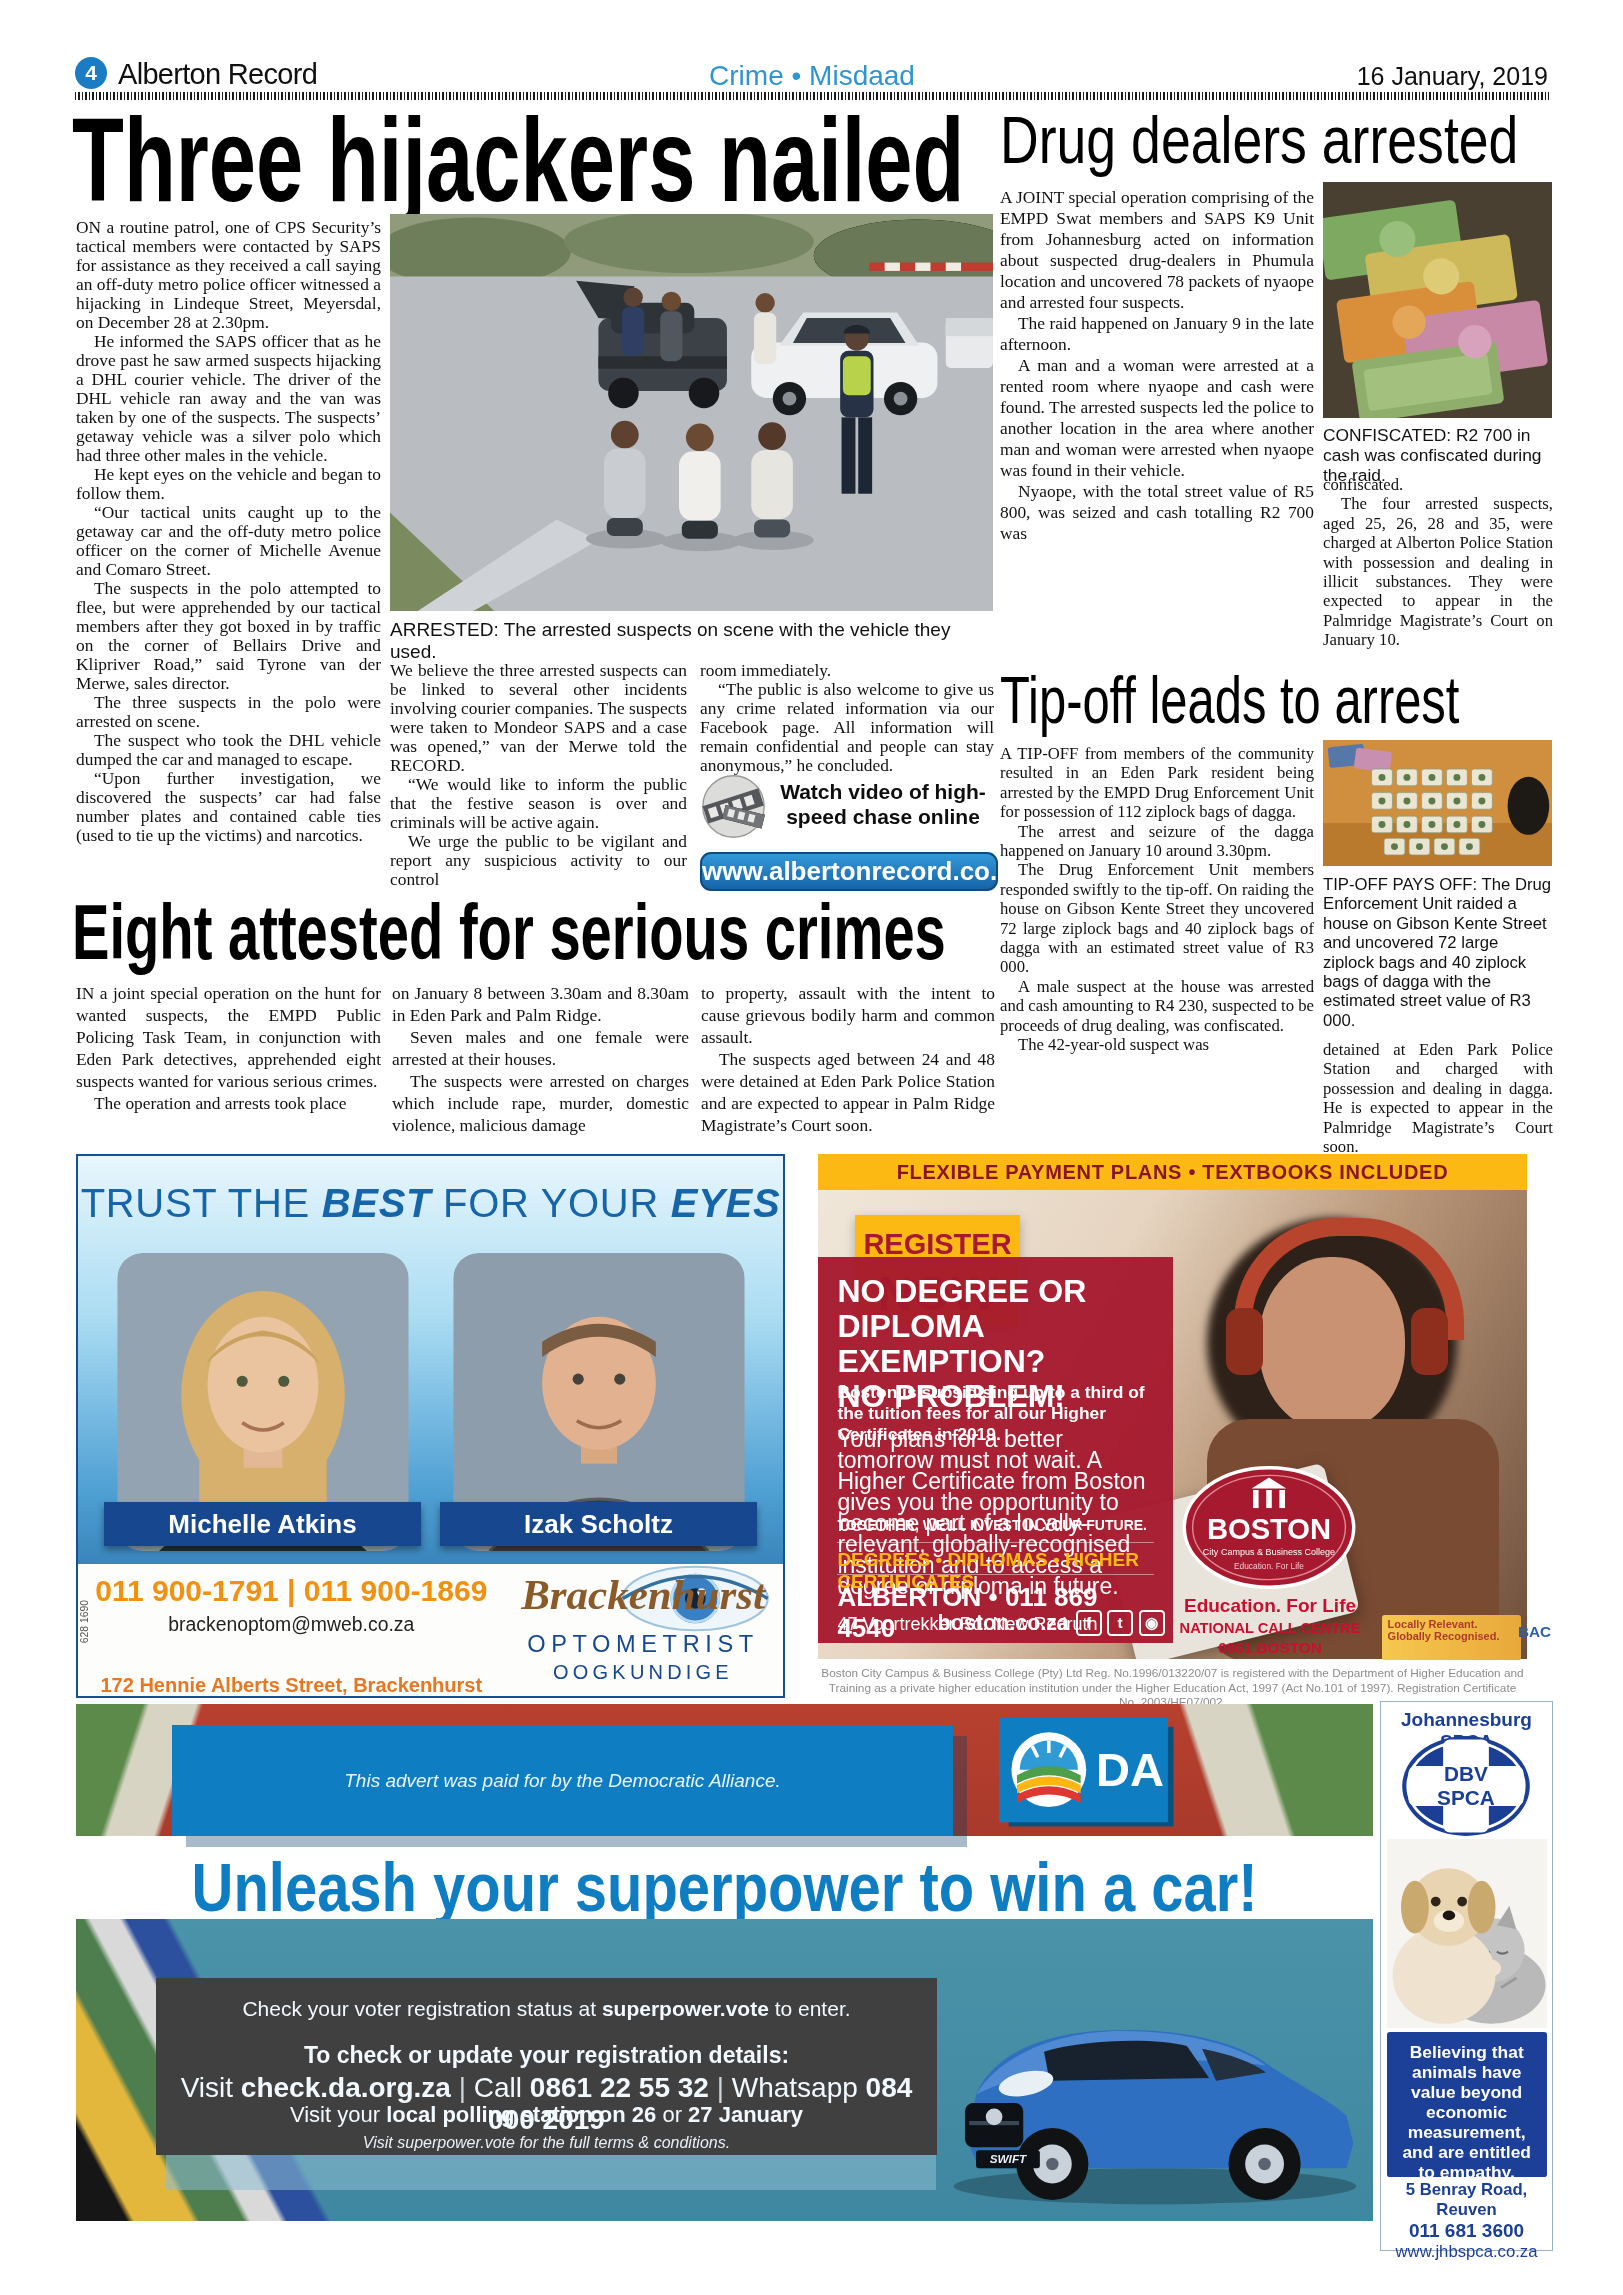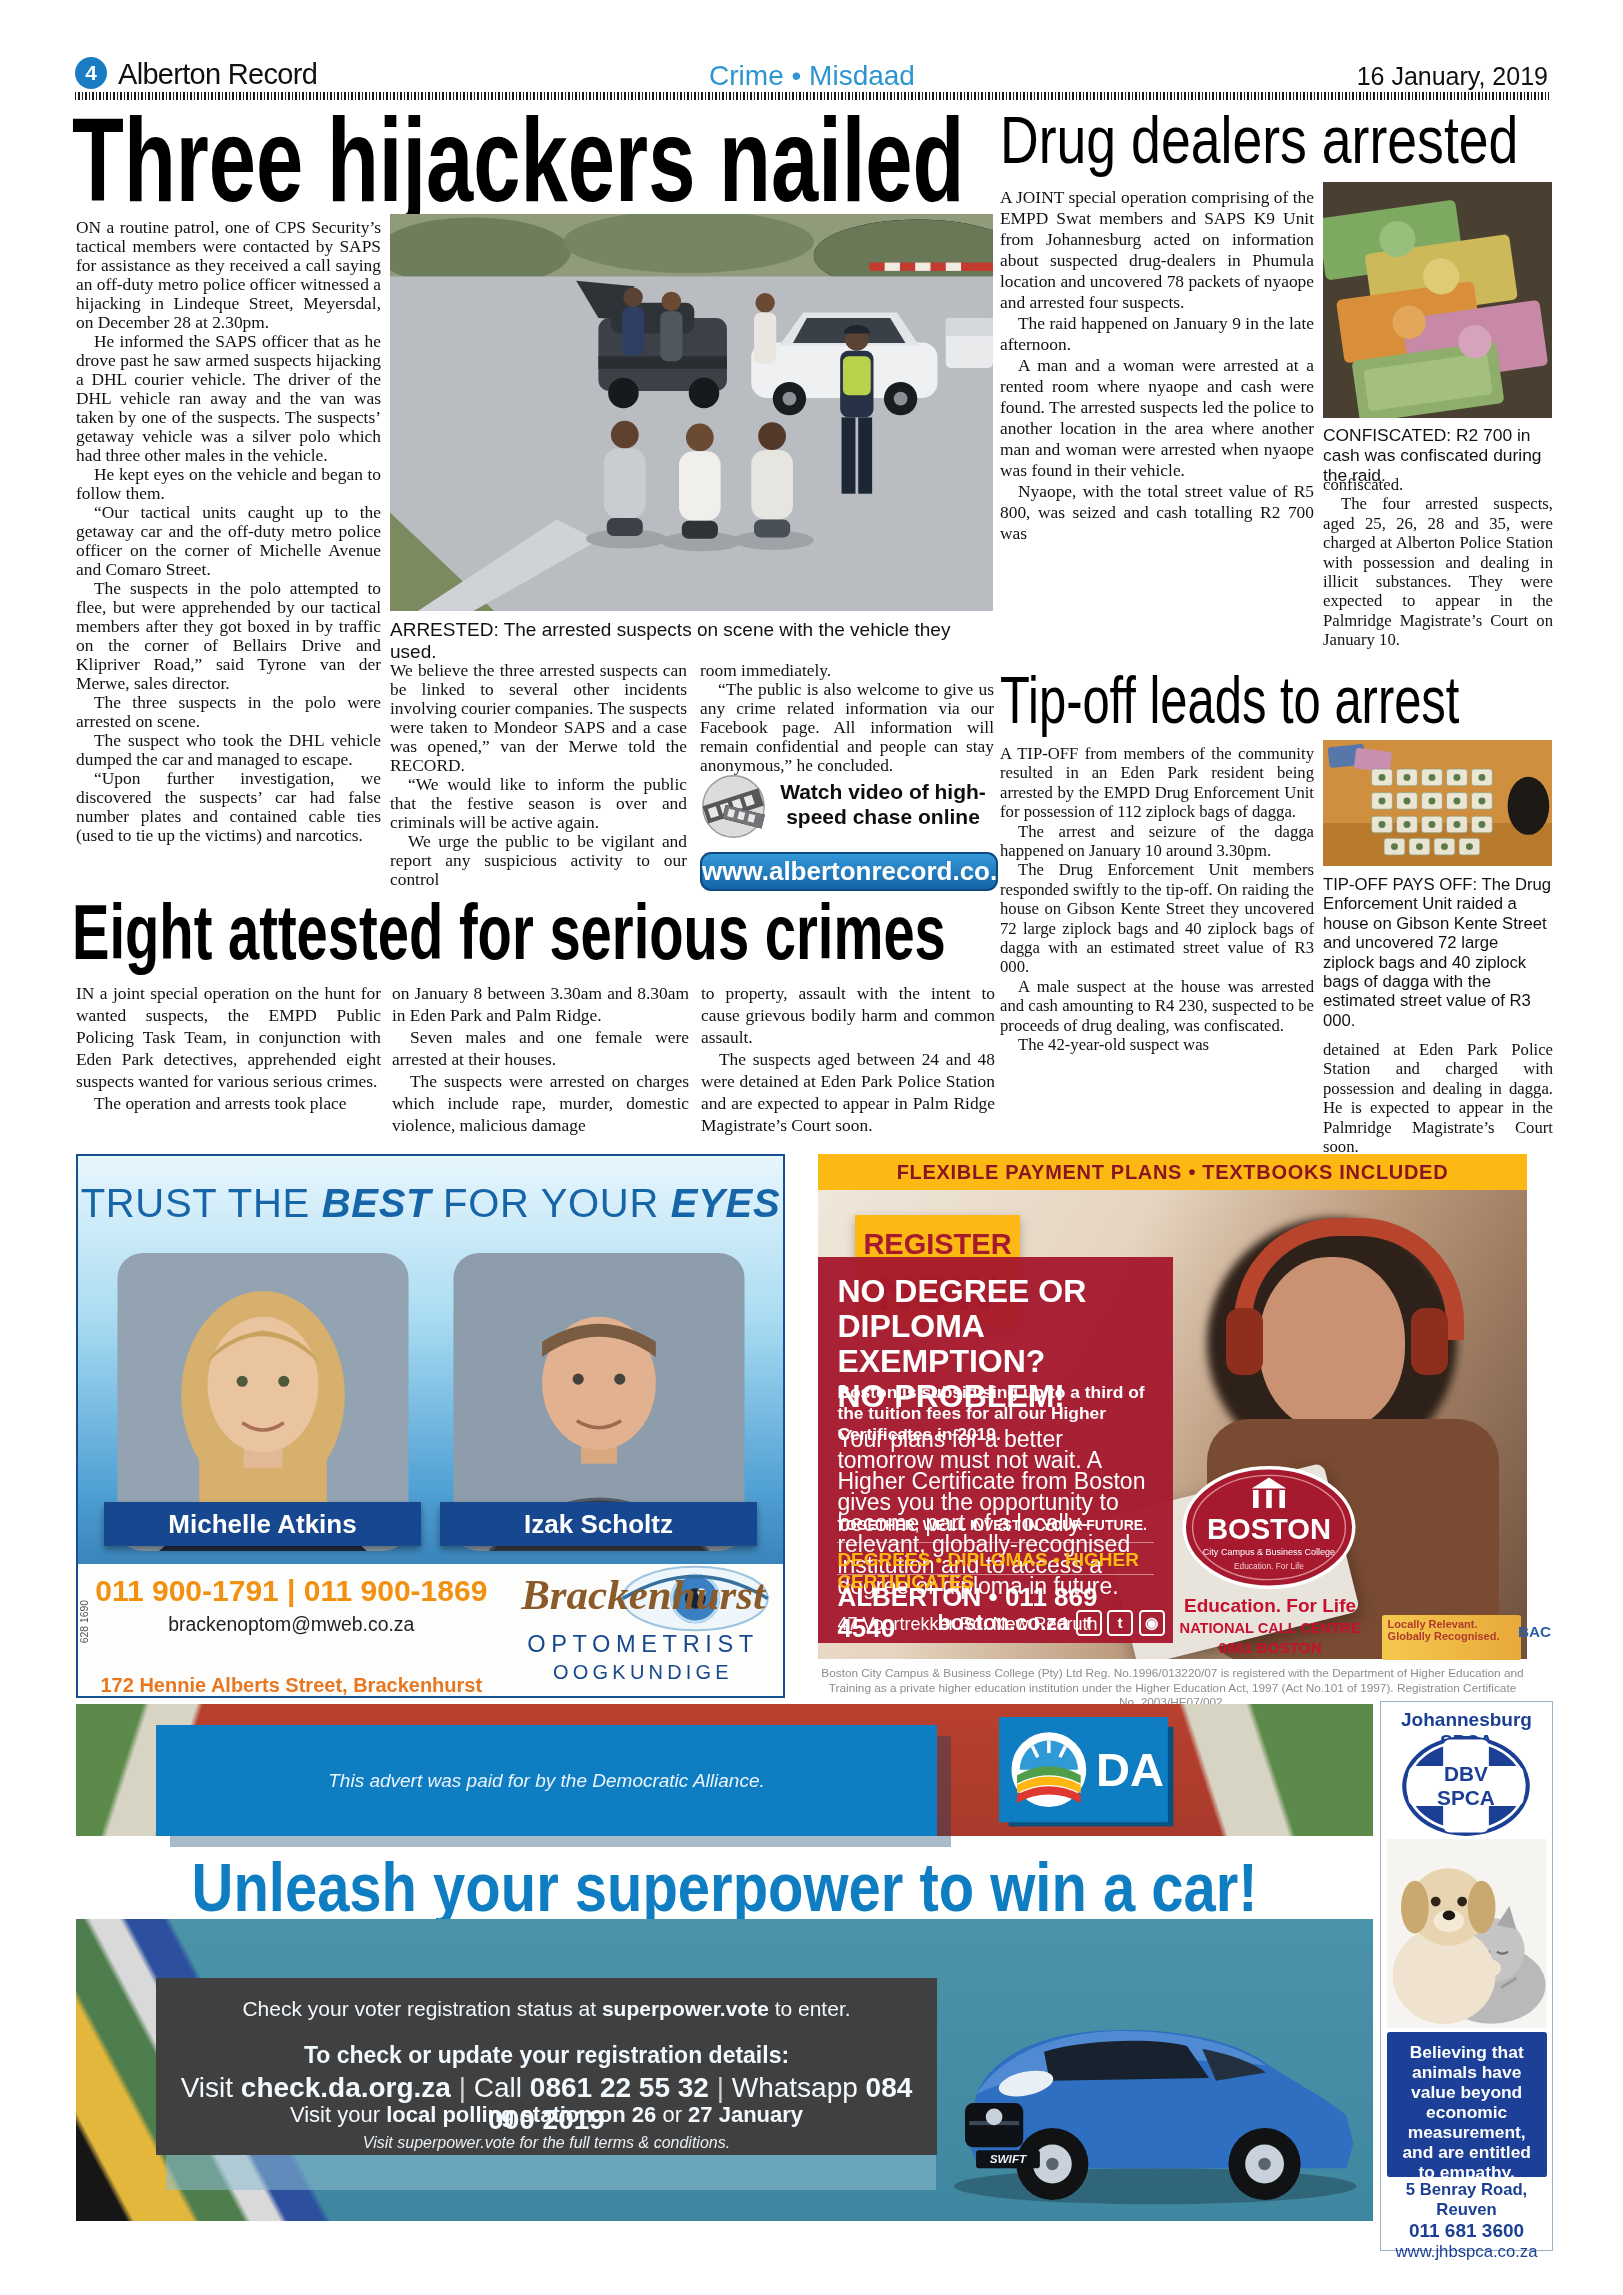--- a/index.html
+++ b/index.html
@@ -402,21 +402,21 @@
     <div class="abs" style="left:589px;top:461px;width:128px;height:39px;background:linear-gradient(90deg,#f6c84e,#e8a93a);border-radius:2.8px;padding:2.8px 5.6px;">
       <div class="sans" style="font-weight:bold;font-size:11px;color:#b03a2e;">Locally Relevant.</div>
       <div class="sans" style="font-weight:bold;font-size:11px;color:#b03a2e;">Globally Recognised.</div>
     </div>
     <div class="abs sans" style="left:725px;top:469px;font-weight:bold;font-size:15.3px;color:#2d5fa8;" style2="">BAC</div>
     <div class="abs sans center" style="left:25px;top:512px;width:709px;font-size:11.8px;line-height:14.6px;color:#8c8c8c;">Boston City Campus &amp; Business College (Pty) Ltd Reg. No.1996/013220/07 is registered with the Department of Higher Education and Training as a private higher education institution under the Higher Education Act, 1997 (Act No.101 of 1997). Registration Certificate No. 2003/HE07/002.</div>
   </div>
 
   <div class="abs" style="left:76px;top:1704px;width:1297px;height:517px;overflow:hidden;">
     <div id="da-band1" class="abs" style="left:0;top:0;width:1297px;height:132px;"></div>
-    <div id="da-paid" class="abs sans" style="left:80px;top:21px;width:781px;height:111px;color:#eaf5fd;font-style:italic;font-size:19px;line-height:111px;text-align:center;">This advert was paid for by the Democratic Alliance.</div>
+    <div id="da-paid" class="abs sans" style="left:96px;top:21px;width:781px;height:111px;color:#eaf5fd;font-style:italic;font-size:19px;line-height:111px;text-align:center;">This advert was paid for by the Democratic Alliance.</div>
 
     <svg class="abs" style="left:923px;top:12.5px;" width="180" height="115" viewBox="0 0 260 166">
       <rect x="14" y="14" width="238" height="144" fill="#08507e"></rect>
       <rect x="0" y="0" width="244" height="152" fill="#0f7dc2"></rect>
       <circle cx="72" cy="76" r="54" fill="#ffffff"></circle>
       <path d="M30,76 A42,42 0 0 1 114,76 Z" fill="#2f9ad6"></path>
       <g stroke="#ffffff" stroke-width="5">
         <line x1="72" y1="34" x2="72" y2="52"></line>
           <line x1="48" y1="42" x2="56" y2="58"></line>
           <line x1="96" y1="42" x2="88" y2="58"></line>

